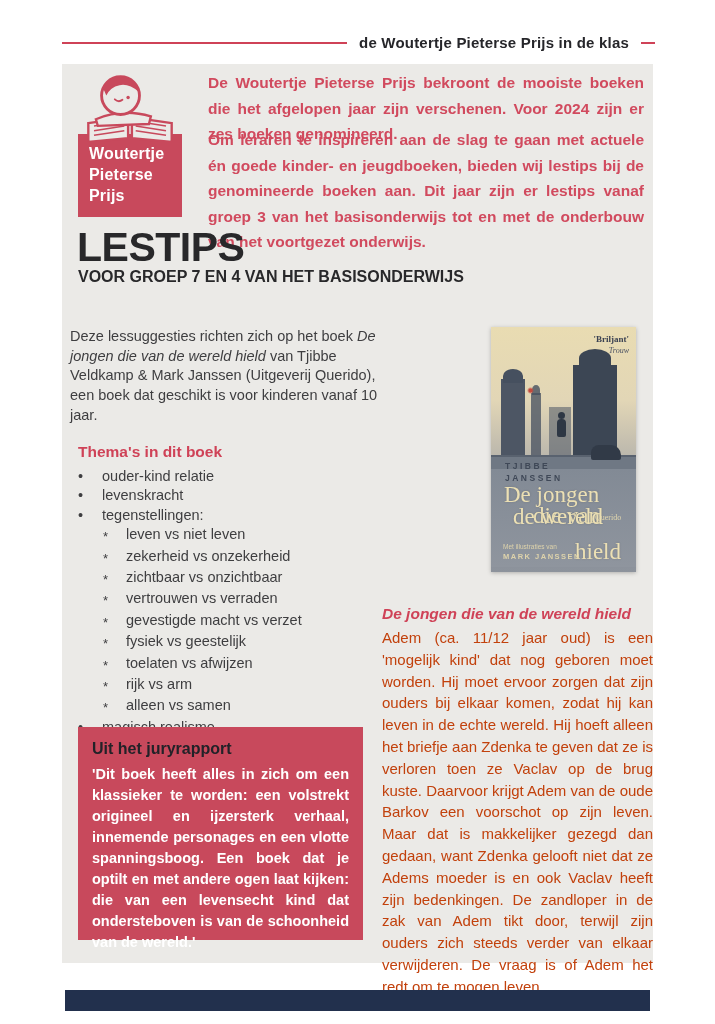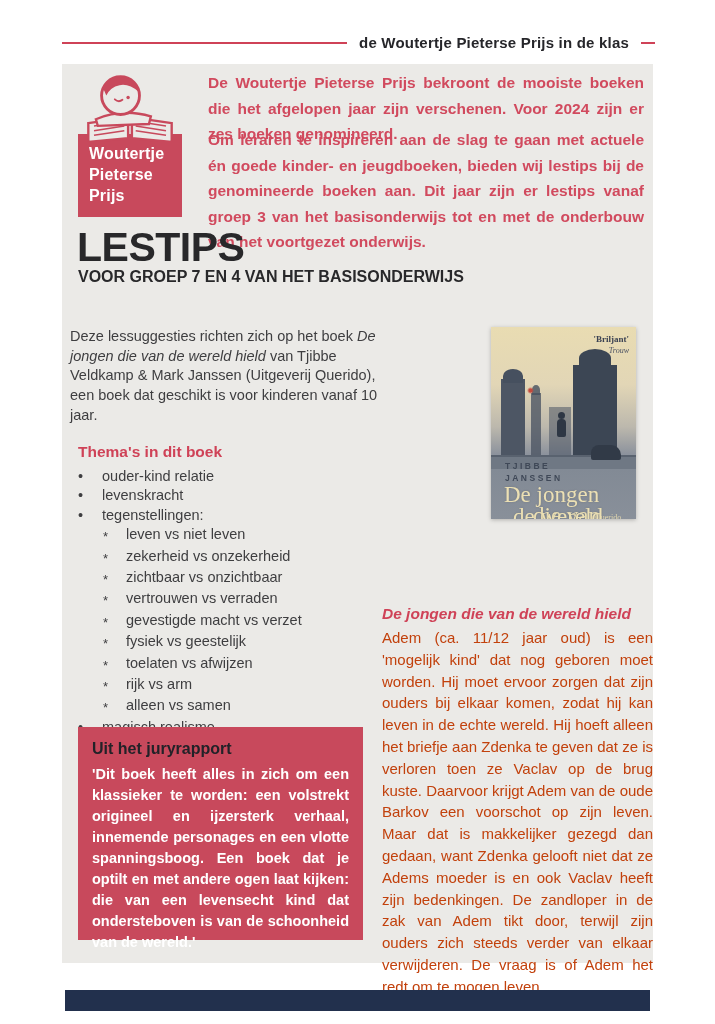--- a/index.html
+++ b/index.html
@@ -38,21 +38,21 @@
   .trow { display:flex; font-size:14.5px; color:#3e3e40; line-height:19.4px; }
   .trow .tm { flex:0 0 24px; }
   .trow.sub { padding-left:25px; }
   .trow.sub .tm { flex:0 0 23px; font-size:13px; padding-top:2px; }
   
   .jury { position:absolute; left:16px; top:663px; width:285px; height:213px;
           background:#c8495c; padding:13px 14px; }
   .jury-h { font-size:16px; font-weight:bold; color:#222228; margin-bottom:6px; }
   .jury-q { font-size:14.5px; font-weight:bold; color:#ffffff; line-height:21px; text-align:justify; }
   
-  .cover { position:absolute; left:429px; top:263px; width:145px; height:192px; overflow:hidden;
+  .cover { position:absolute; left:429px; top:263px; width:145px; height:245px; overflow:hidden;
            box-shadow:0 1px 4px rgba(0,0,0,.25);
            background:linear-gradient(180deg,#e9dcb2 0%,#e2d6b6 30%,#bcb8ad 52%,#8d939d 66%,#848b96 82%,#8d939c 100%); }
   .cv { position:absolute; }
   .tower { background:#4d5664; }
   .dome { border-radius:50% 50% 0 0; background:#46505f; }
   .bigtower { background:#3c4654; }
   .bridge { left:0; width:100%; top:128px; height:14px; background:#6f7884; border-top:2px solid #59626f; }
   .under { left:0; width:100%; top:142px; height:98px; background:linear-gradient(180deg,#828a95,#8f959e); }
   .boy { width:9px; height:18px; background:#2e3744; border-radius:4px 4px 2px 2px; left:66px; top:92px; }
   .boyhead { width:7px; height:7px; background:#2e3744; border-radius:50%; left:67px; top:85px; }

